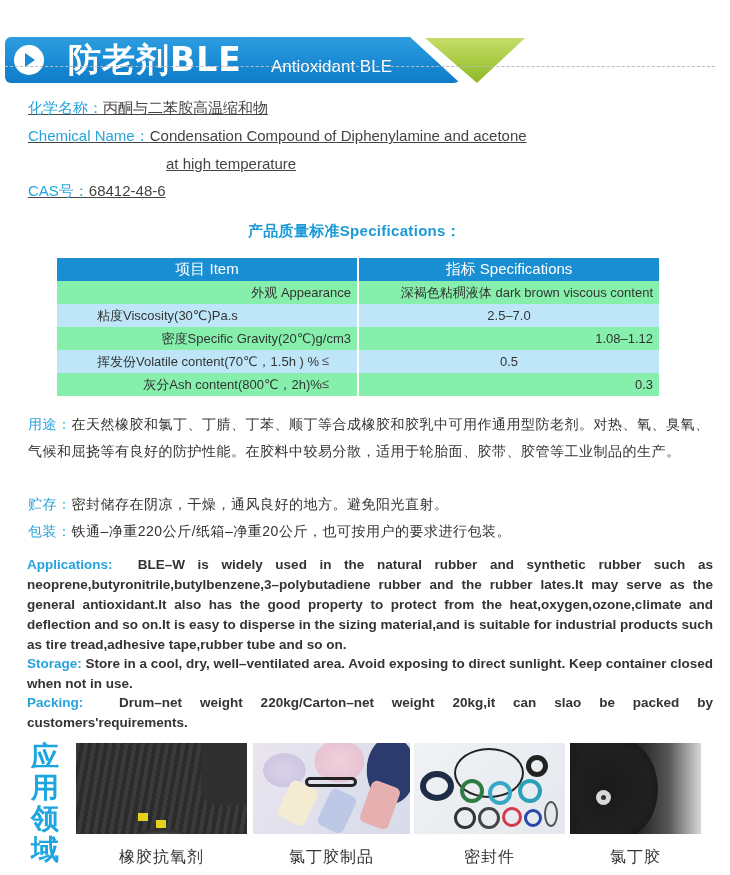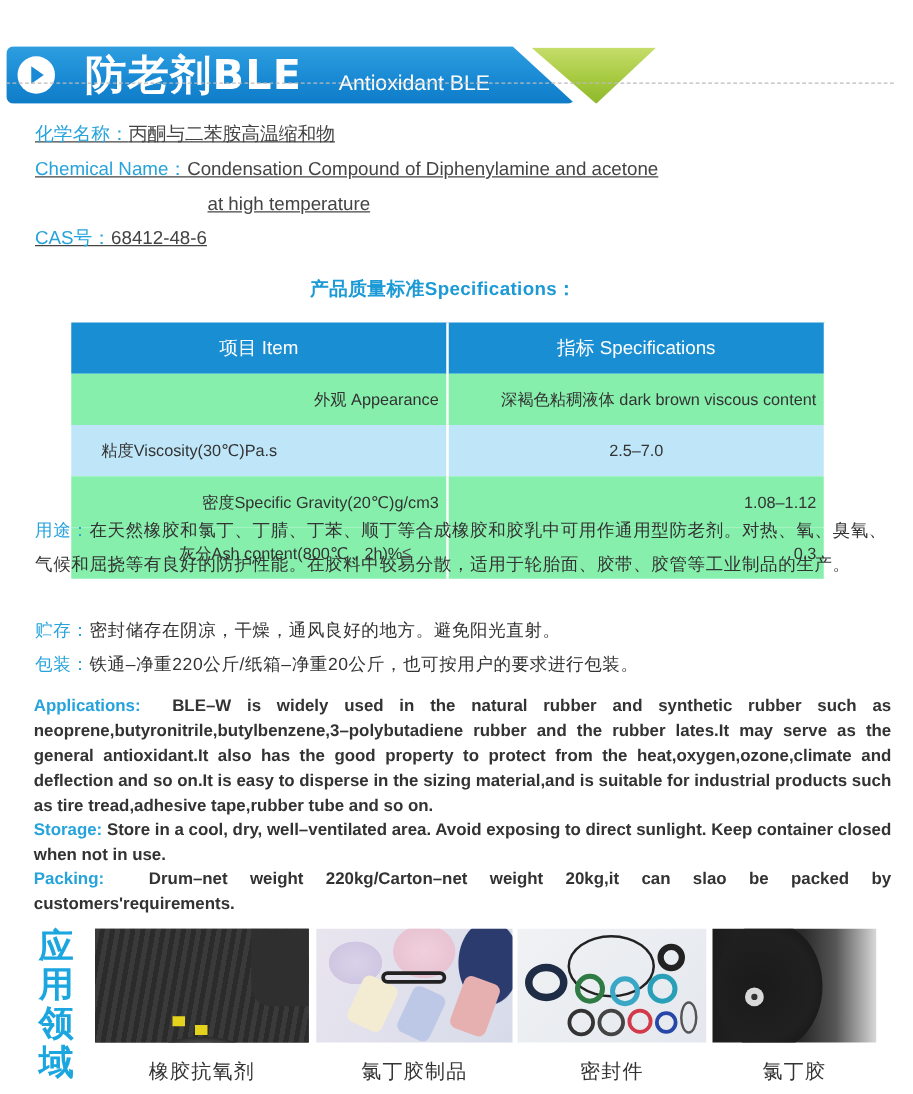--- a/index.html
+++ b/index.html
@@ -45,28 +45,28 @@
   .info { position: absolute; left: 28px; font-size: 15px; line-height: 18px; white-space: nowrap; color: #444; text-decoration: underline; }
   .lbl { color: #27a3dc; }
 
   .spec-title {
     position: absolute; left: 248px; top: 222px; font-size: 15px; font-weight: bold; color: #1c9ad6;
     white-space: nowrap; letter-spacing: 0.3px;
   }
 
   
   .spec-table { position: absolute; left: 57px; top: 258px; width: 604px; border-collapse: collapse; font-size: 13px; }
-  .spec-table td, .spec-table th { height: 41px; padding: 0 6px; border-right: 2px solid #ffffff; }
+  .spec-table td, .spec-table th { height: 23px; padding: 0 6px; border-right: 2px solid #ffffff; }
   .spec-table th { background: #1a8ed3; color: #ffffff; font-weight: normal; font-size: 15px; text-align: center; }
   .spec-table td { color: #333; }
   .spec-table tr.r-dark td { background: #86efac; text-align: right; }
   .spec-table tr.r-light td { background: #bfe6f8; }
   .spec-table td.c1 { width: 301px; }
   .spec-table td.c2 { text-align: center; }
-  .spec-table td.left { text-align: left; padding-left: 24px; }
+  .spec-table td.left { text-align: left; padding-left: 40px; }
   .spec-table td.center { text-align: center; }
   .le { float: right; margin-right: 22px; color: #555; }
 
   
   .cn { position: absolute; left: 28px; width: 690px; font-size: 14px; color: #333; line-height: 27px; letter-spacing: 0.5px; }
 
   
   .en { position: absolute; left: 27px; width: 686px; font-size: 13.5px; color: #333; line-height: 20px; text-align: justify; font-weight: bold; }
   .en .lbl { color: #27a3dc; }
 
@@ -141,20 +141,24 @@
     <td class="c1 center">外观  Appearance</td>
     <td class="c2">深褐色粘稠液体 dark brown viscous content</td>
   </tr>
   <tr class="r-light">
     <td class="c1 left">粘度Viscosity(30℃)Pa.s</td>
     <td class="c2">2.5–7.0</td>
   </tr>
   <tr class="r-dark">
     <td class="c1 left">密度Specific Gravity(20℃)g/cm3</td>
     <td class="c2">1.08–1.12</td>
+  </tr>
+  <tr class="r-light">
+    <td class="c1 left"><span>挥发份Volatile content(70℃，1.5h ) %</span><span class="le">≤</span></td>
+    <td class="c2">0.5</td>
   </tr>
   <tr class="r-dark">
     <td class="c1 left"><span>灰分Ash content(800℃，2h)%</span><span class="le">≤</span></td>
     <td class="c2">0.3</td>
   </tr>
 </tbody>
   </table>
 
 <div class="cn" style="top:411px;">
   <span class="lbl">用途：</span><span>在天然橡胶和氯丁、丁腈、丁苯、顺丁等合成橡胶和胶乳中可用作通用型防老剂。对热、氧、臭氧、气候和屈挠等有良好的防护性能。在胶料中较易分散，适用于轮胎面、胶带、胶管等工业制品的生产。</span>

